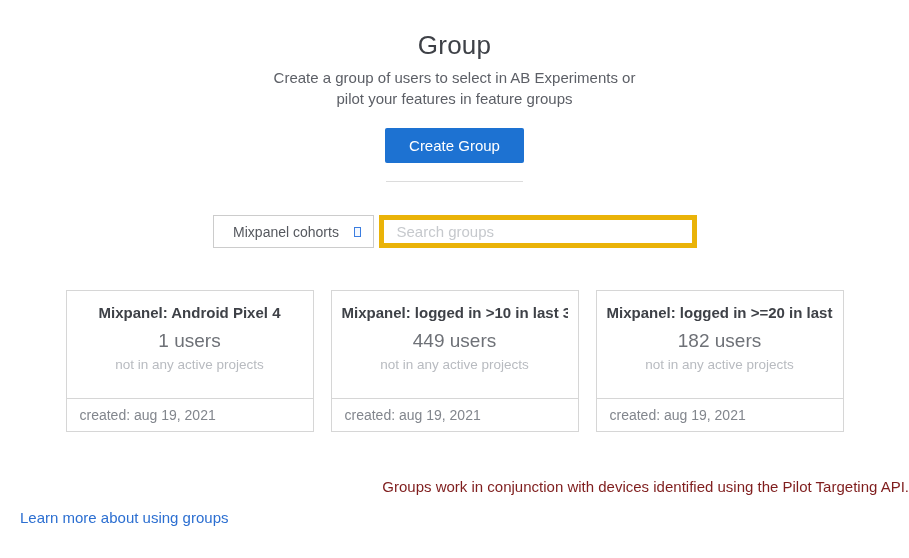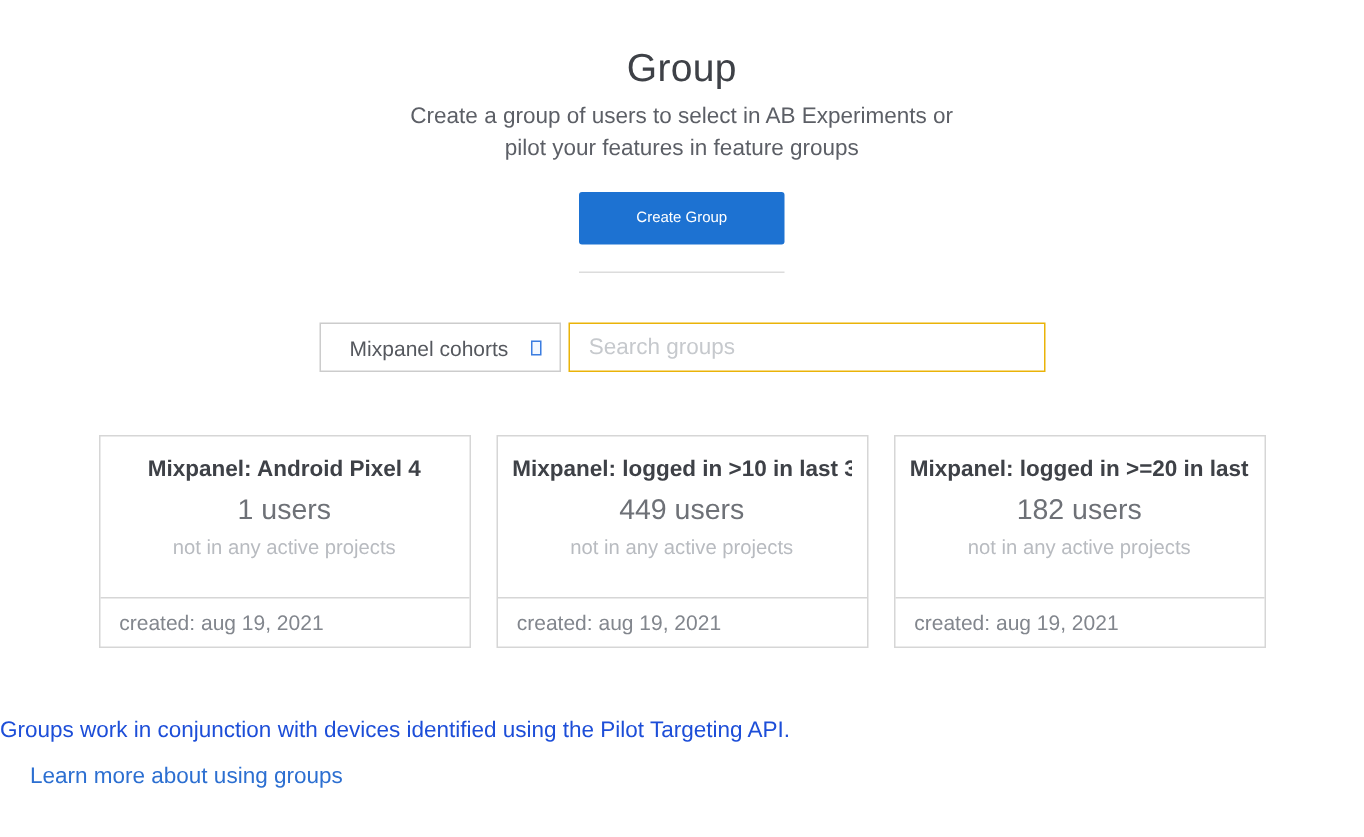--- a/index.html
+++ b/index.html
@@ -20,21 +20,21 @@
     margin: 7px auto 0; max-width: 378px;
     font-size: 15px; line-height: 1.38; color: #5c5f66;
   }
 
   
   .btn-row { text-align: center; margin-top: 19px; }
   .create-group-btn {
     display: inline-block; min-width: 137px; height: 35px;
     background: #1d72d2; color: #ffffff;
     border: none; border-radius: 2px;
-    font-family: inherit; font-size: 10px; line-height: 35px;
+    font-family: inherit; font-size: 15px; line-height: 35px;
     padding: 0 24px; cursor: pointer;
   }
 
   .header-divider {
     width: 137px; margin: 18px auto 0;
     border: none; border-top: 1px solid #dcdcdc; height: 0;
   }
 
   
   .filter-row {
@@ -53,21 +53,21 @@
   .dd-glyph {
     position: absolute; right: 12px; top: 50%;
     transform: translateY(-50%);
     width: 7px; height: 10px;
     border: 1px solid #3b7de0;
     background: #f3f8ff;
     display: inline-block;
   }
   .search-box {
     width: 318px; height: 33px;
-    border: 1px solid #eab308;
+    border: 5px solid #eab308;
     padding: 0 13px;
     font-family: inherit; font-size: 15px; color: #55585e;
     outline: none; background: #fff;
   }
   .search-box::placeholder { color: #c6c9cd; opacity: 1; }
 
   
   .cards-row {
     margin-top: 31px;
     display: flex; justify-content: center; gap: 17px;
@@ -88,22 +88,22 @@
   .card-footer {
     border-top: 1px solid #d6d6d6;
     height: 33px; flex: 0 0 33px;
     display: flex; align-items: center;
     padding: 0 13px;
     font-size: 14px; color: #82868d;
   }
 
   
   .footer-info {
-    margin-top: 46px; text-align: left;
-    font-size: 15px; color: #1d4ed8;
+    margin-top: 46px; text-align: right;
+    font-size: 15px; color: #7f1d1d;
   }
   .footer-link-row { margin-top: 14px; margin-left: 20px; }
   .learn-more-link {
     font-size: 15px; color: #2c6fd1; text-decoration: none; cursor: pointer;
   }
 </style>
 </head>
 <body>
 
 <div class="page">

